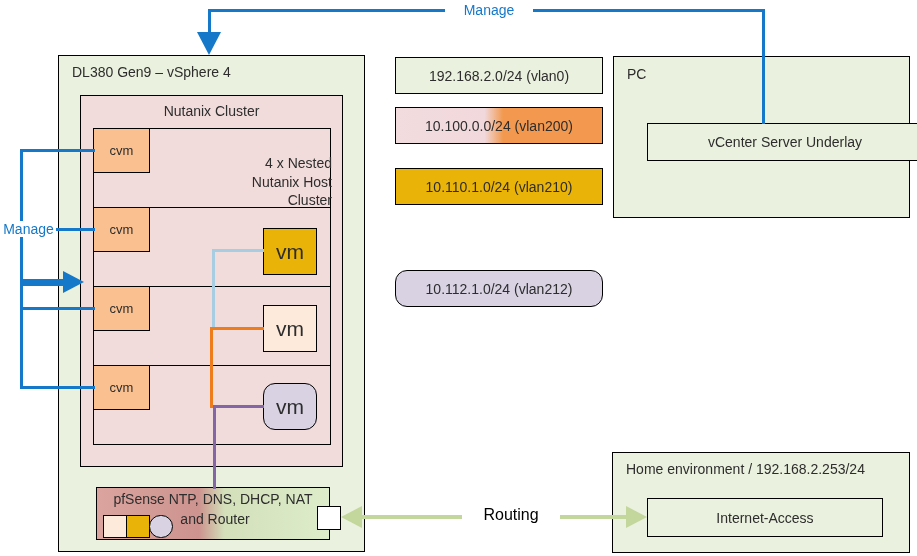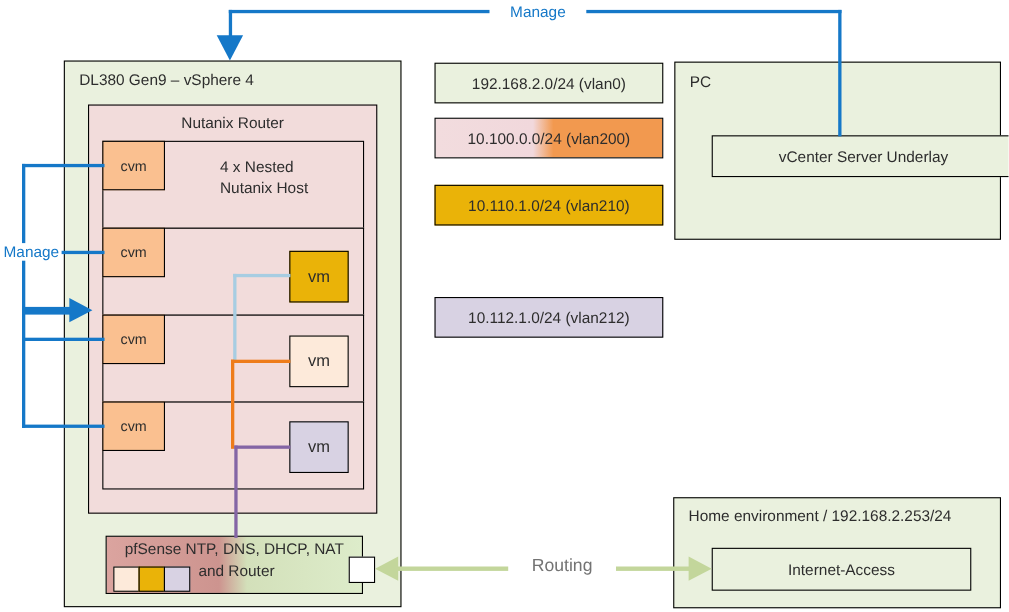--- a/index.html
+++ b/index.html
@@ -7,70 +7,71 @@
           font-family:"Liberation Sans",sans-serif;color:#2d2d2d;overflow:hidden;}
   .box{position:absolute;border:1.5px solid #000;box-sizing:border-box;}
   .txt{position:absolute;white-space:nowrap;}
   .ctr{display:flex;align-items:center;justify-content:center;text-align:center;}
   
   .fill-green{background:#eaf1de;}
   .fill-pink{background:#f2dcdb;}
   .fill-cvm{background:#fac090;}
   .fill-vblue{background:#eab308;}
   .fill-cream{background:#fdeada;}
-  .fill-lav{background:#d8d2e3;}
+  .fill-lav{background:#d8d2e3;border-radius:12px;}
   .fill-white{background:#ffffff;}
   .fill-vlan200{background:linear-gradient(to right,#f2dcde 0%,#f1d8dc 43%,#f2994f 52%,#f2994f 100%);}
   .fill-pfsense{background:linear-gradient(to right,#dba49f 0%,#cd948f 44%,#d3e0ba 55%,#ddecca 100%);}
   
   .line{position:absolute;z-index:6;}
   .blue{background:#1578c8;}
   .lblue{background:#a7cde2;}
   .orng{background:#ee7c1a;}
   .purp{background:#8465a5;}
   .rgreen{background:#c3d69b;}
   .tri{position:absolute;width:0;height:0;z-index:6;}
   .lbl-blue{position:absolute;z-index:7;color:#1578c8;background:#fff;font-size:14px;text-align:center;}
-  .lbl-green{position:absolute;z-index:7;color:#737373;background:#fff;font-size:16px;text-align:center;}
+  .lbl-green{position:absolute;z-index:7;color:#000000;background:#fff;font-size:16px;text-align:center;}
   .f13{font-size:13px;}
   .f14{font-size:14px;}
-  .f17{font-size:15px;}
+  .f17{font-size:21px;}
 </style>
 </head>
 <body>
 
 <div class="canvas">
 
   <div class="box fill-green" style="left:58px;top:55px;width:307px;height:497px;"></div>
   <div class="txt f14" style="left:72px;top:64px;">DL380 Gen9 – vSphere 4</div>
 
   <div class="box fill-pink" style="left:80px;top:95px;width:263px;height:372px;"></div>
-  <div class="txt f14" style="left:80px;top:103px;width:263px;text-align:center;">Nutanix Router</div>
+  <div class="txt f14" style="left:80px;top:103px;width:263px;text-align:center;">Nutanix Cluster</div>
 
   <div class="box fill-pink" style="left:93px;top:128px;width:238px;height:80px;"></div>
   <div class="box fill-pink" style="left:93px;top:207px;width:238px;height:80px;"></div>
   <div class="box fill-pink" style="left:93px;top:286px;width:238px;height:80px;"></div>
   <div class="box fill-pink" style="left:93px;top:365px;width:238px;height:80px;"></div>
 
   <div class="box fill-cvm ctr f13" style="left:93px;top:128px;width:57px;height:45px;">
       <span>cvm</span>
     </div>
   <div class="box fill-cvm ctr f13" style="left:93px;top:207px;width:57px;height:45px;">
       <span>cvm</span>
     </div>
   <div class="box fill-cvm ctr f13" style="left:93px;top:286px;width:57px;height:45px;">
       <span>cvm</span>
     </div>
   <div class="box fill-cvm ctr f13" style="left:93px;top:365px;width:57px;height:45px;">
       <span>cvm</span>
     </div>
 
-  <div class="txt f14" style="left:200px;top:142px;width:132px;text-align:left;line-height:18.5px;white-space:normal;">
+  <div class="txt f14" style="left:200px;top:154px;width:132px;text-align:right;line-height:18.5px;white-space:normal;">
     <div>4 x Nested</div>
     <div>Nutanix Host</div>
+    <div>Cluster</div>
   </div>
 
   <div class="box fill-vblue ctr f17" style="left:263px;top:228px;width:54px;height:47px;">
       <span>vm</span>
     </div>
   <div class="box fill-cream ctr f17" style="left:263px;top:305px;width:54px;height:47px;">
       <span>vm</span>
     </div>
   <div class="box fill-lav ctr f17" style="left:263px;top:383px;width:54px;height:47px;">
       <span>vm</span>

